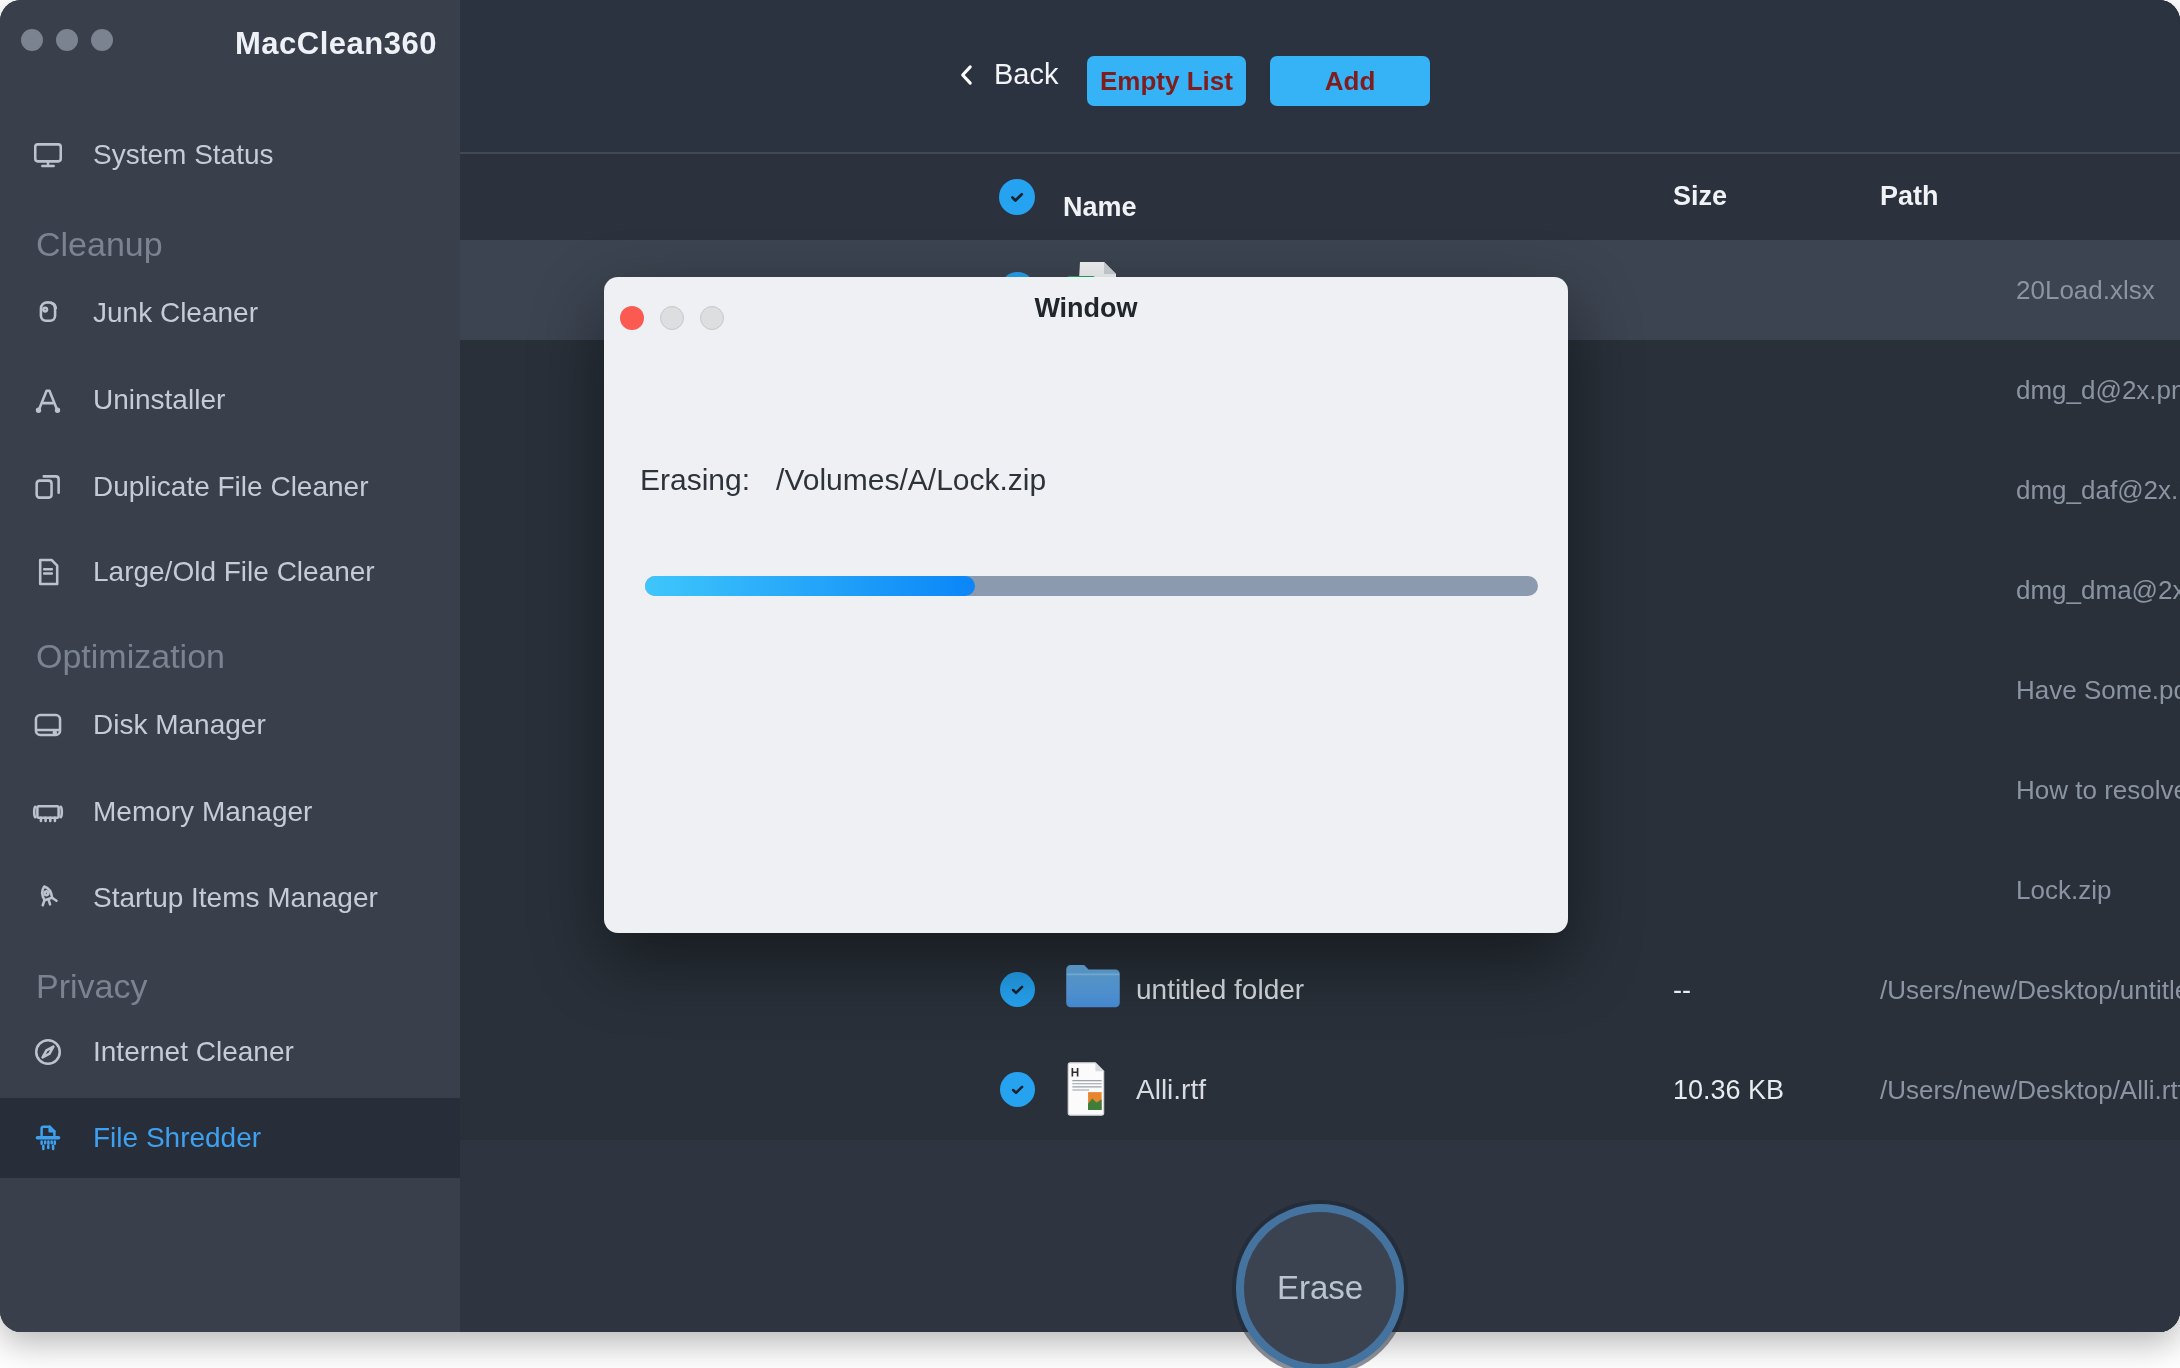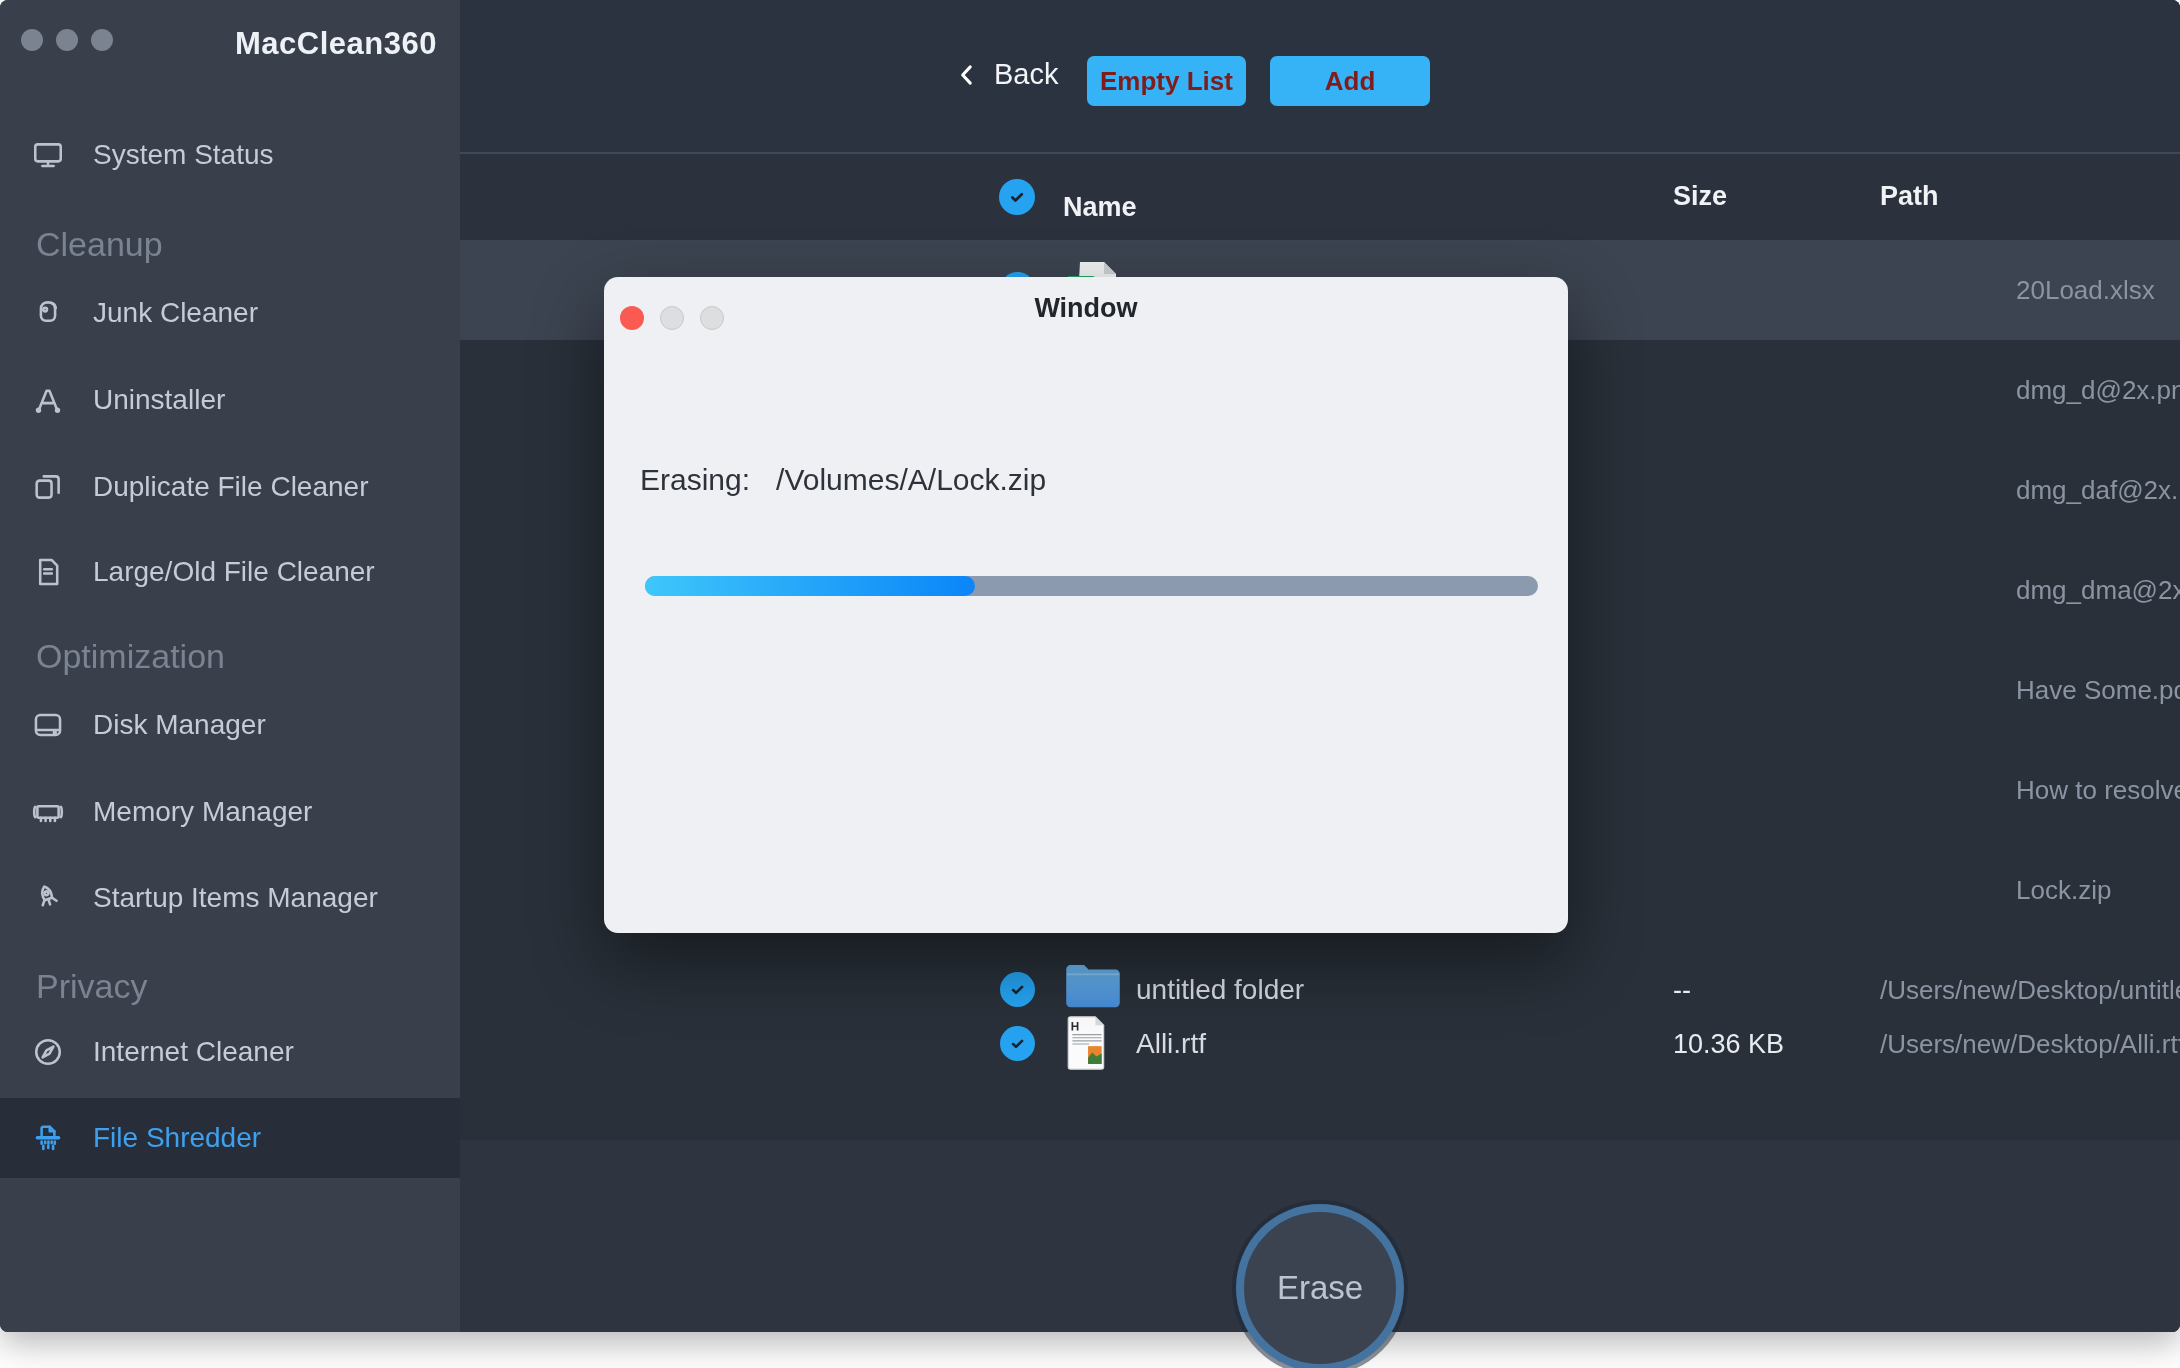--- a/index.html
+++ b/index.html
@@ -1,20 +1,20 @@
 <!DOCTYPE html>
 <html><head>
 <meta charset="utf-8">
 <style>
   html,body{margin:0;padding:0;background:#ffffff;}
   *{box-sizing:border-box;font-family:"Liberation Sans", sans-serif;}
   #stage{position:relative;width:2180px;height:1368px;background:#ffffff;overflow:hidden;}
 
   
-  #appwin{position:absolute;left:0;top:0;width:2180px;height:1332px;border-radius:8px;
+  #appwin{position:absolute;left:0;top:0;width:2180px;height:1332px;border-radius:21px;
           background:#293039;box-shadow:0 12px 34px rgba(0,0,0,.28);overflow:hidden;}
 
   
   #sidebar{position:absolute;left:0;top:0;width:460px;height:1332px;background:#39404c;}
   .dot{position:absolute;top:29px;width:22px;height:22px;border-radius:50%;background:#7b8290;}
   #app-title{position:absolute;right:23px;top:26px;font-size:31px;font-weight:bold;color:#eef1f6;letter-spacing:.5px;}
   .side-item{position:absolute;left:0;width:460px;height:80px;display:flex;align-items:center;cursor:pointer;color:#bcc3cf;}
   .side-item .s-ico{position:absolute;left:30px;width:36px;height:36px;display:flex;align-items:center;justify-content:center;}
   .side-item .s-lbl{position:absolute;left:93px;font-size:28px;color:#c6ccd6;white-space:nowrap;}
   .side-item.selected{background:#282e39;}
@@ -323,21 +323,21 @@
                     <stop offset="1" stop-color="#478cd6"></stop>
                   </linearGradient>
                 </defs>
                 <path d="M2 8 a4 4 0 0 1 4 -4 h12 l4 4 h24 a4 4 0 0 1 4 4 v26 a4 4 0 0 1 -4 4 H6 a4 4 0 0 1 -4 -4 z" fill="url(#gfold)"></path>
                 <path d="M2.5 12.5 h47" stroke="#8fcdf6" stroke-width="1.4" opacity=".8"></path>
               </svg></div>
             <div class="r-name">untitled folder</div>
             <div class="r-size">--</div>
             <div class="r-path">/Users/new/Desktop/untitled folder/untitled fold...</div>
           </div>
-          <div class="row" style="top: 754px;">
+          <div class="row" style="top: 800px;">
             <div class="chk">
               <svg width="21" height="21" viewBox="0 0 24 24">
                 <path d="M7 12.6 l3.3 3.3 L17.2 9" stroke="#1a2330" stroke-width="3" fill="none" stroke-linecap="round" stroke-linejoin="round"></path>
               </svg>
             </div>
             <div class="f-ico"><svg width="46" height="58" viewBox="0 0 44 54">
                 <path d="M6 2 h24 l8 8 v40 a2 2 0 0 1 -2 2 H6 a2 2 0 0 1 -2 -2 V4 a2 2 0 0 1 2 -2 z" fill="#fbfbfc" stroke="#d2d5d9" stroke-width="1"></path>
                 <path d="M30 2 l8 8 h-8 z" fill="#d8dce0"></path>
                 <path d="M8 7 v8 M13 7 v8 M8 11 h5" stroke="#2a2e33" stroke-width="1.6"></path>
                 <g stroke="#9aa1a8" stroke-width="1.1">

